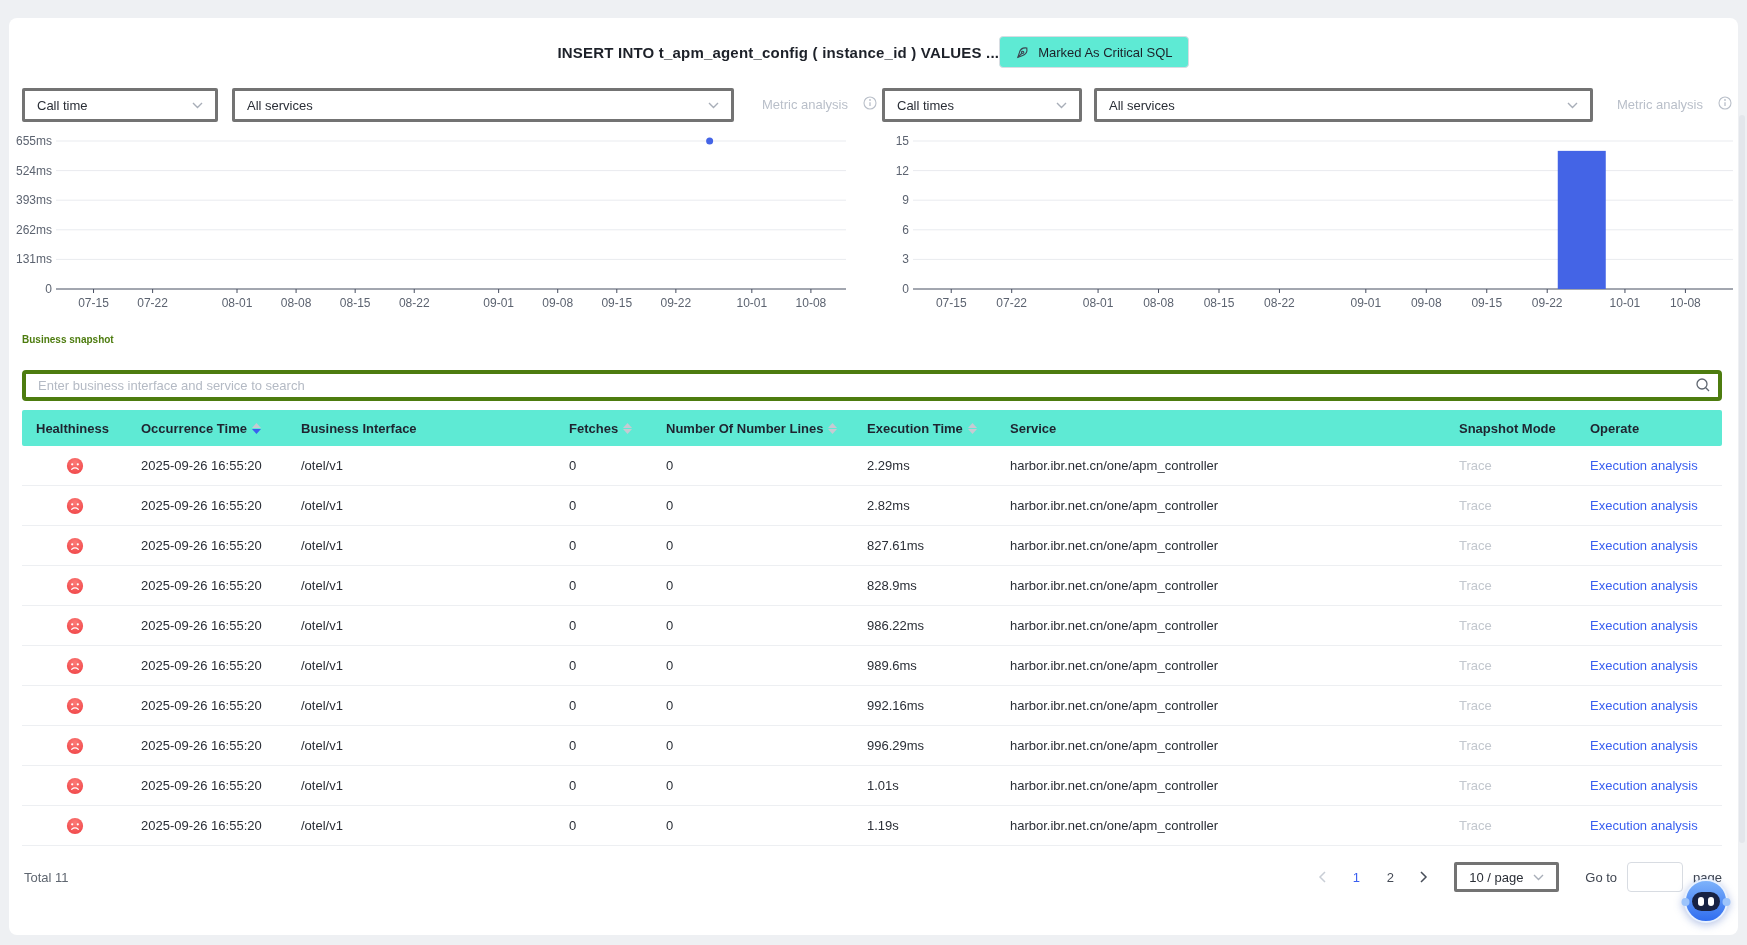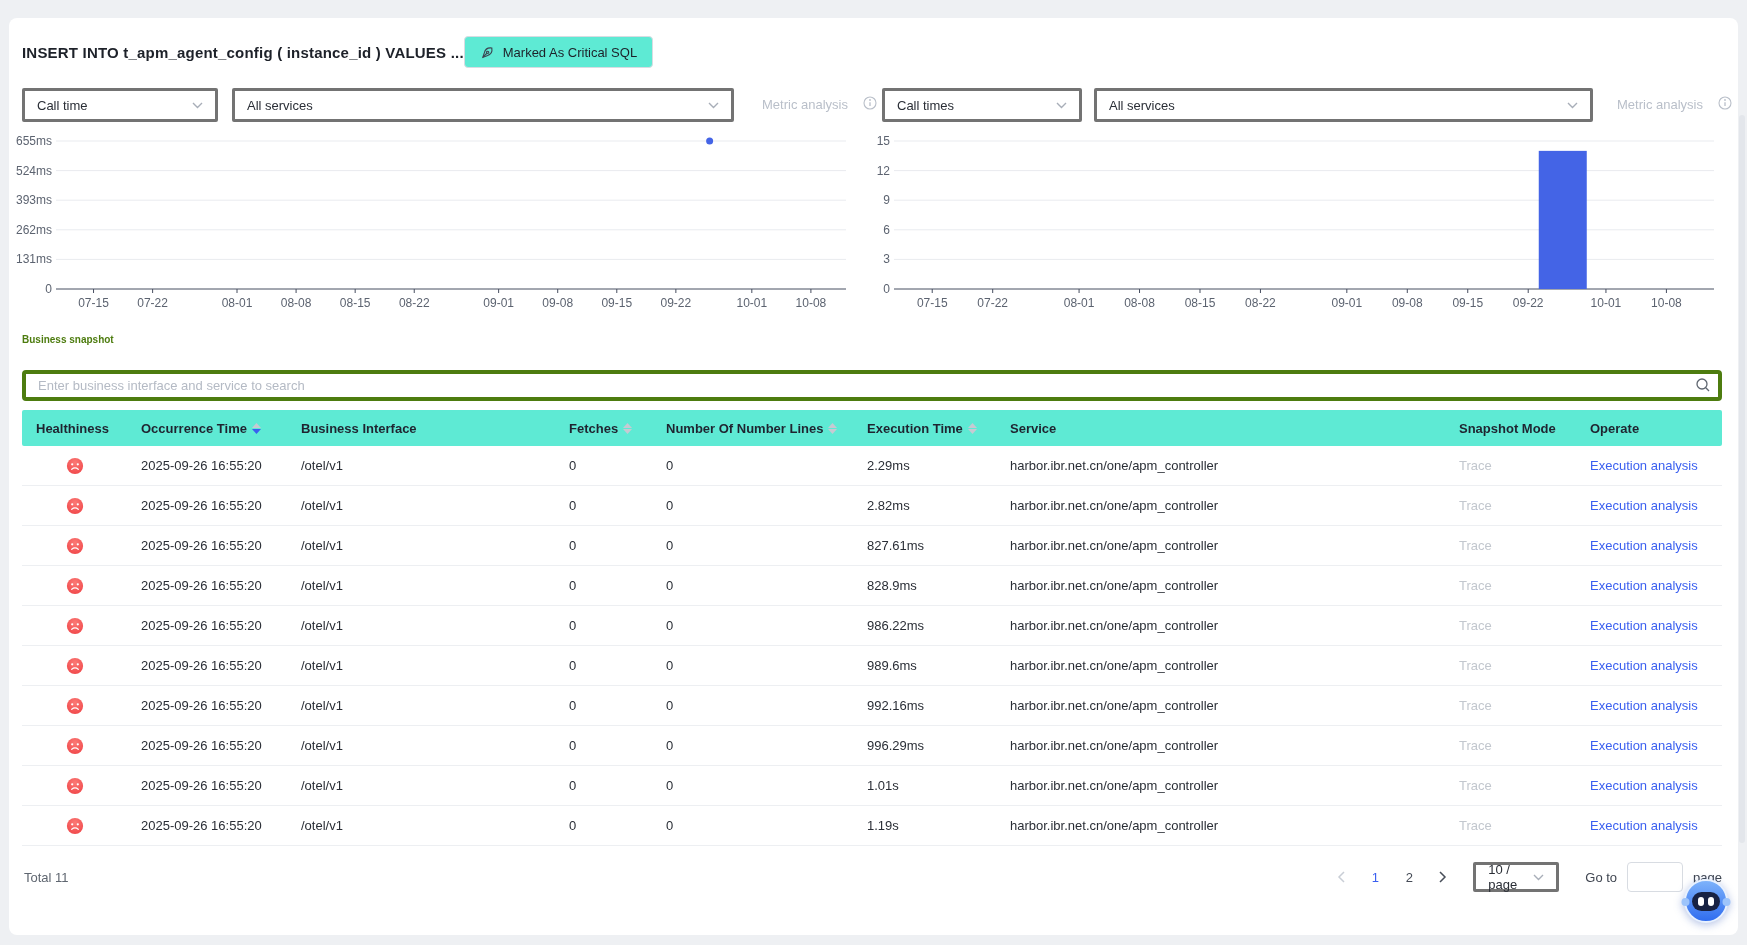--- a/index.html
+++ b/index.html
@@ -1,21 +1,21 @@
 <!DOCTYPE html>
 <html><head>
 <meta charset="utf-8">
 <style>
   * { margin:0; padding:0; box-sizing:border-box; }
   html,body { width:1747px; height:945px; }
   body { background:#eef0f3; font-family:"Liberation Sans","DejaVu Sans",sans-serif; color:#2a2e36; font-size:13px; }
   .card { position:absolute; left:9px; top:18px; width:1729px; height:917px; background:#fff; border-radius:8px; }
 
   
-  .card-header { position:absolute; left:13px; right:14px; top:16px; height:36px; display:flex; justify-content:flex-start; align-items:center; }
+  .card-header { position:absolute; left:13px; right:14px; top:16px; height:36px; display:flex; justify-content:center; align-items:center; }
   .sql-title { font-size:15px; font-weight:bold; color:#1d2129; letter-spacing:.2px; }
   .crit-btn { height:32px; display:inline-flex; align-items:center; gap:8px; padding:0 15px; border:1px solid #d8dce2; border-radius:4px; background:#5eead4; font-size:13px; color:#1d2129; cursor:pointer; }
   .crit-btn svg { display:block; }
 
   
   .filters { position:absolute; left:0; top:70px; height:34px; width:100%; }
   .sel { position:absolute; top:0; height:34px; border:3px solid #737373; border-radius:2px; background:#fff; display:flex; align-items:center; justify-content:space-between; padding:0 12px; font-size:13px; color:#2a2e36; cursor:pointer; }
   .sel .chev { margin-left:8px; display:flex; }
   .metric-link { position:absolute; top:8px; display:flex; align-items:center; gap:15px; color:#b9bfc9; font-size:13px; cursor:default; }
 
@@ -42,21 +42,21 @@
   .op-link { color:#3a5ff0; cursor:pointer; }
   .sorter { display:inline-flex; flex-direction:column; gap:1px; }
   .sorter svg { display:block; }
 
   
   .tfooter { position:absolute; left:13px; right:16px; top:840px; height:38px; display:flex; align-items:center; justify-content:space-between; color:#5f6670; }
   .pager { display:flex; align-items:center; gap:10px; }
   .pg-num { min-width:24px; text-align:center; color:#454b56; cursor:pointer; }
   .pg-num.active { color:#3a5ff0; }
   .pg-arrow { width:24px; display:flex; justify-content:center; cursor:pointer; }
-  .size-sel { width:86px; height:30px; margin-left:8px; }
+  .size-sel { width:105px; height:30px; margin-left:8px; }
   .goto-label { margin-left:16px; color:#3f4550; }
   .goto-input { width:56px; height:30px; border:1px solid #d8dce2; border-radius:4px; outline:none; padding:0 8px; font-family:inherit; font-size:13px; }
   .page-word { color:#3f4550; }
 
   .robot { position:absolute; left:1672px; top:857px; width:50px; height:50px; cursor:pointer; filter:drop-shadow(0 2px 4px rgba(40,80,180,.35)); }
   .scroll-thumb { position:absolute; left:1739px; top:115px; width:6px; height:728px; background:#e3e6eb; border-radius:3px; }
 </style>
 </head>
 <body>
 
@@ -162,21 +162,21 @@
         <text x="594.7912087912088" y="185" text-anchor="middle" fill="#5c6370" font-size="12" font-family="Liberation Sans, DejaVu Sans, sans-serif">09-15</text>
         <line x1="653.8681318681319" y1="167" x2="653.8681318681319" y2="171" stroke="#474e60"></line>
         <text x="653.8681318681319" y="185" text-anchor="middle" fill="#5c6370" font-size="12" font-family="Liberation Sans, DejaVu Sans, sans-serif">09-22</text>
         <line x1="729.8241758241759" y1="167" x2="729.8241758241759" y2="171" stroke="#474e60"></line>
         <text x="729.8241758241759" y="185" text-anchor="middle" fill="#5c6370" font-size="12" font-family="Liberation Sans, DejaVu Sans, sans-serif">10-01</text>
         <line x1="788.9010989010989" y1="167" x2="788.9010989010989" y2="171" stroke="#474e60"></line>
         <text x="788.9010989010989" y="185" text-anchor="middle" fill="#5c6370" font-size="12" font-family="Liberation Sans, DejaVu Sans, sans-serif">10-08</text>
         <circle cx="687.6263736263736" cy="19" r="3.5" fill="#4464e6"></circle>
       </svg>
   </div>
-  <div class="chart" style="left:859px;text-align:right;">
+  <div class="chart" style="left:878px;text-align:right;">
     <svg id="chart1" width="852" height="186">
         <line x1="26" y1="19" x2="846" y2="19" stroke="#e9ebef" stroke-width="1"></line>
         <text x="22" y="23" text-anchor="end" fill="#5c6370" font-size="12" font-family="Liberation Sans, DejaVu Sans, sans-serif">15</text>
         <line x1="26" y1="48.599999999999994" x2="846" y2="48.599999999999994" stroke="#e9ebef" stroke-width="1"></line>
         <text x="22" y="52.599999999999994" text-anchor="end" fill="#5c6370" font-size="12" font-family="Liberation Sans, DejaVu Sans, sans-serif">12</text>
         <line x1="26" y1="78.2" x2="846" y2="78.2" stroke="#e9ebef" stroke-width="1"></line>
         <text x="22" y="82.2" text-anchor="end" fill="#5c6370" font-size="12" font-family="Liberation Sans, DejaVu Sans, sans-serif">9</text>
         <line x1="26" y1="107.8" x2="846" y2="107.8" stroke="#e9ebef" stroke-width="1"></line>
         <text x="22" y="111.8" text-anchor="end" fill="#5c6370" font-size="12" font-family="Liberation Sans, DejaVu Sans, sans-serif">6</text>
         <line x1="26" y1="137.4" x2="846" y2="137.4" stroke="#e9ebef" stroke-width="1"></line>

